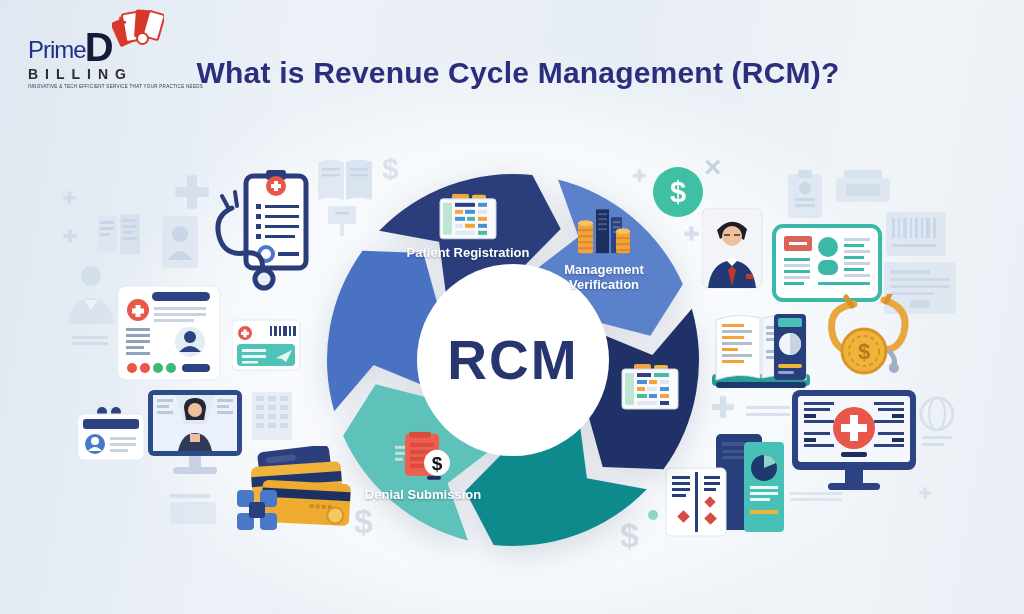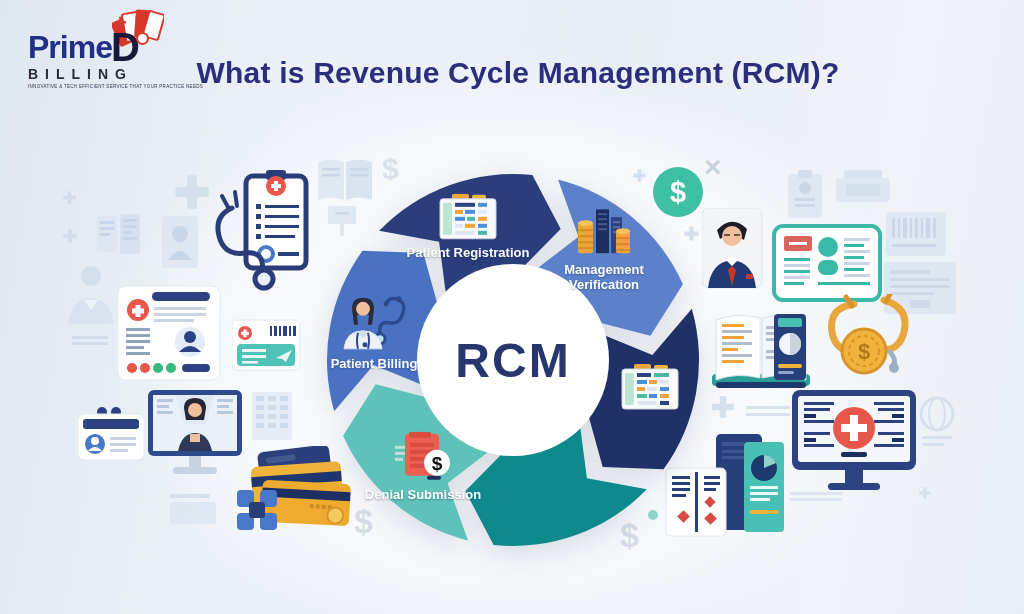--- a/index.html
+++ b/index.html
@@ -7,34 +7,34 @@
   .stage{position:relative;width:1024px;height:614px;overflow:hidden;
     background:
       radial-gradient(ellipse 560px 430px at 513px 360px,#ffffff 0%,#f6f9fc 52%,rgba(246,249,252,0) 72%),
       linear-gradient(100deg,#dfe7f0 0%,#ecf1f7 28%,#e7edf4 55%,#f0f4f8 82%,#e9eef5 100%);}
   .abs{position:absolute;}
   .ni{pointer-events:none;}
 
   
   .logo{left:28px;top:24px;width:140px;z-index:6;}
   .logo-word{position:relative;line-height:1;white-space:nowrap;}
-  .lg-prime{font-size:32px;font-weight:700;color:#203088;letter-spacing:-1px;}
+  .lg-prime{font-size:24px;font-weight:400;color:#203088;letter-spacing:-1px;}
   .lg-d{font-size:40px;font-weight:900;color:#17193b;margin-left:-1px;position:relative;top:3px;}
   .lg-cross{position:absolute;left:86px;top:-12px;color:#d8372c;font-size:22px;font-weight:900;}
   .lg-badge{position:absolute;left:108px;top:8px;width:9px;height:9px;border:2px solid #d8372c;border-radius:50%;background:#fff;}
   .lg-billing{font-size:14px;font-weight:700;letter-spacing:7px;color:#2b2b33;margin-top:2px;}
   .lg-tagline{font-size:4.5px;color:#32324a;margin-top:2px;letter-spacing:.3px;white-space:nowrap;}
   .page-title{left:168px;top:56px;width:700px;text-align:center;font-size:30px;font-weight:800;
     color:#2a2e7c;letter-spacing:.2px;z-index:6;}
 
   
   .wheel{left:303px;top:150px;width:420px;height:420px;z-index:5;}
   #wheel-svg{filter:drop-shadow(0 8px 16px rgba(30,50,90,.16));}
   .hub{position:absolute;left:210px;top:210px;transform:translate(-50%,-50%);
-    font-size:48px;font-weight:800;color:#27366e;letter-spacing:2px;}
+    font-size:55px;font-weight:800;color:#27366e;letter-spacing:2px;}
   .step{position:absolute;width:126px;transform:translate(-50%,-50%);display:flex;
     flex-direction:column;align-items:center;gap:5px;text-align:center;}
   .step-label{font-size:13px;font-weight:700;color:#fff;line-height:1.18;
     text-shadow:0 1px 2px rgba(10,25,60,.35);}
 
   
   .fade{opacity:.85;}
   .fdollar{font-weight:800;color:#d6dde7;}
   .fx{font-size:30px;font-weight:700;color:#c6d2e0;line-height:1;}
   .tealdollar{width:50px;height:50px;border-radius:50%;background:#3fbfa3;color:#fff;
@@ -602,29 +602,14 @@
             <rect x="17" y="25" width="24" height="4"></rect>
             <rect x="17" y="32" width="17" height="4"></rect>
           </g>
         <rect x="34" y="44" width="14" height="4" rx="2" fill="#1d2f5e"></rect>
         <circle cx="44" cy="31" r="13" fill="#fff"></circle>
         <text x="44" y="38" text-anchor="middle" font-size="19" font-weight="bold" fill="#111">$</text>
       </svg>
       <div class="step-label">Denial Submission</div>
     </div>
 
-    <div class="step" style="left:71px;top:183px">
-      <svg width="64" height="56" viewBox="0 0 64 56">
-        <path d="M44 10 q2 -8 11 -6 M56 5 q8 3 5 13 q-3 12 -14 10 q-11 -2 -9 12" fill="none" stroke="#2c4a8c" stroke-width="3.5" stroke-linecap="round"></path>
-        <circle cx="38" cy="44" r="5" fill="#bfe3f2" stroke="#2c4a8c" stroke-width="3"></circle>
-        <circle cx="44" cy="9" r="2.5" fill="#2c4a8c"></circle>
-          <circle cx="57" cy="4" r="2.5" fill="#2c4a8c"></circle>
-        <path d="M10 14 q0 -11 11 -11 q11 0 11 11 l-2 16 h-4 l1 -10 h-12 l1 10 h-4 z" fill="#2b2b3d"></path>
-        <circle cx="21" cy="14" r="7" fill="#f0c09c"></circle>
-        <path d="M2 54 q2 -18 19 -18 q17 0 19 18 z" fill="#eef2f8" stroke="#d9e2ee"></path>
-        <path d="M16 38 l5 6 l5 -6 l-5 -2 z" fill="#cfe0ee"></path>
-        <path d="M16 38 q-2 8 0 16 M26 38 q2 8 0 16" stroke="#2c4a8c" stroke-width="2" fill="none"></path>
-        <circle cx="23" cy="50" r="2.5" fill="#2c4a8c"></circle>
-      </svg>
-      <div class="step-label">Patient Billing</div>
-    </div>
   </div>
 </div>
 
 </body></html>

